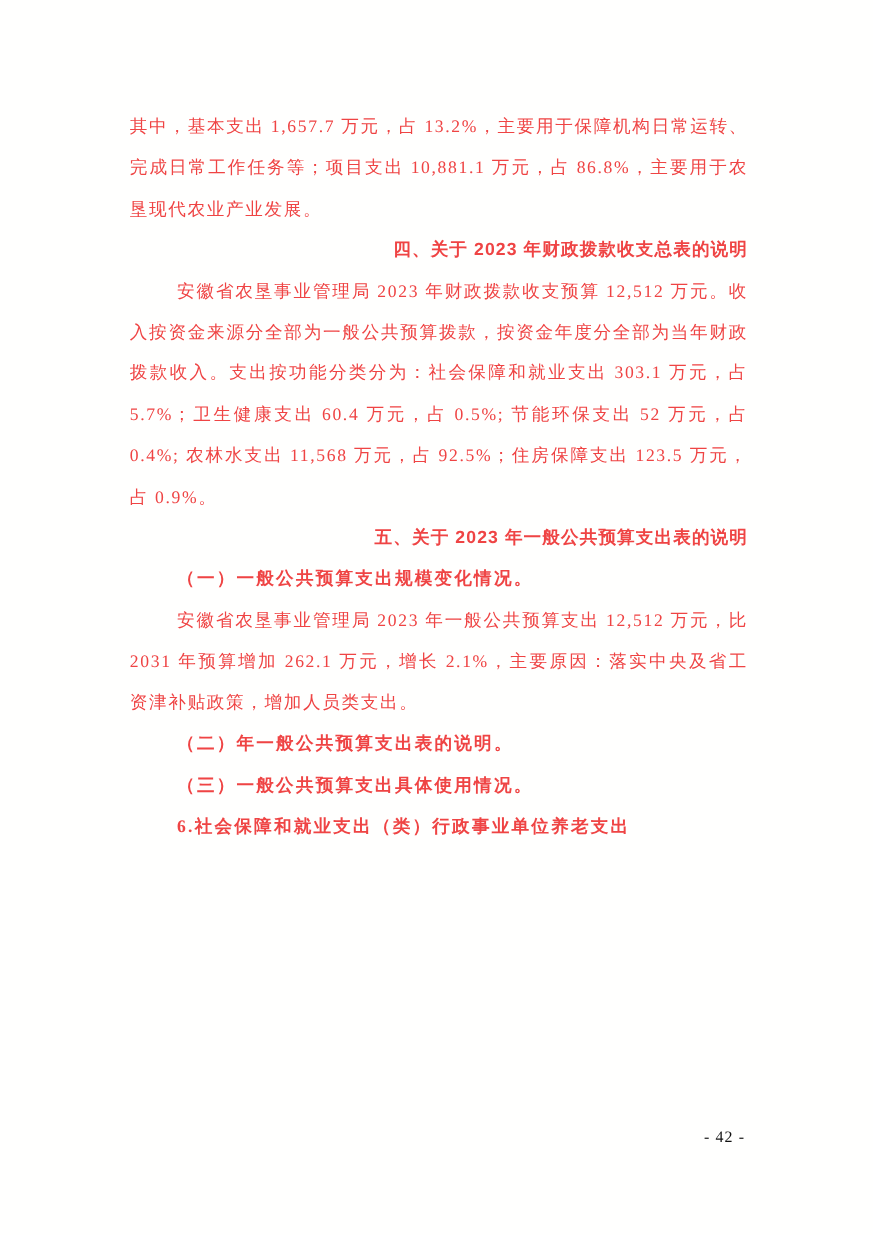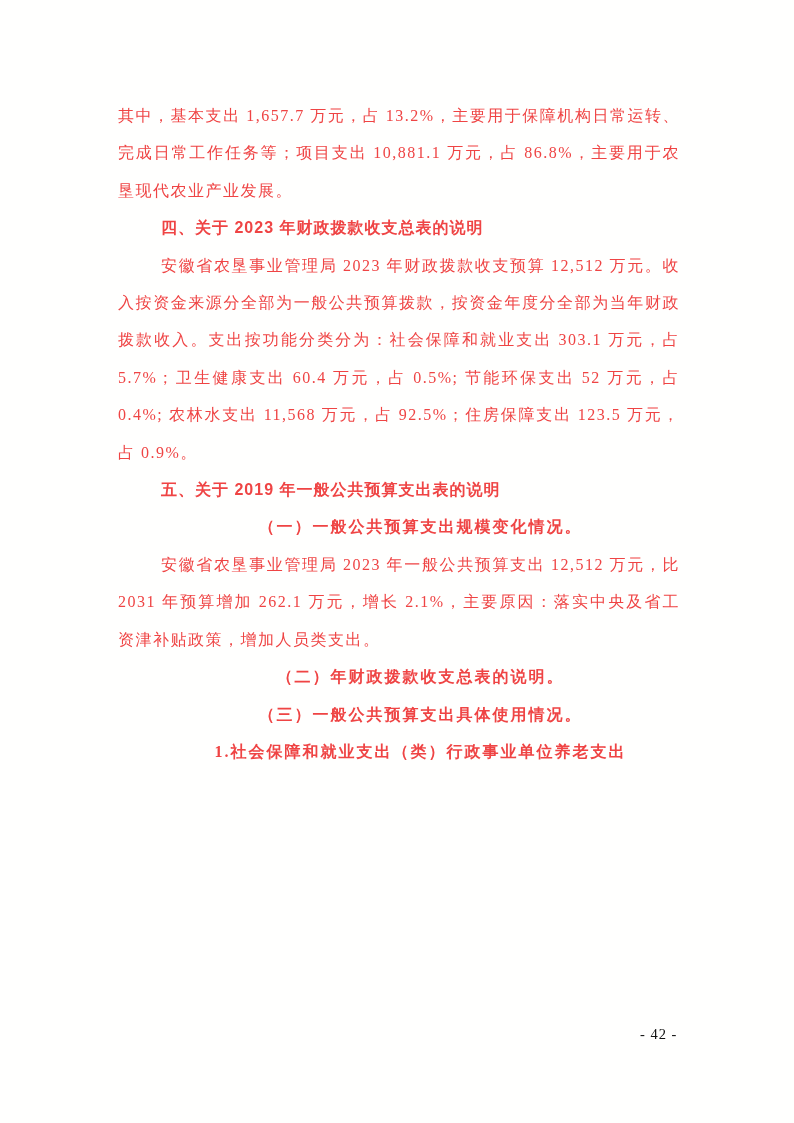--- a/index.html
+++ b/index.html
@@ -26,48 +26,48 @@
     color: #ef4444;
   }
   .content p { margin: 0; }
   .p-body { text-indent: 43px; }
   .p-body-cont { text-indent: 0; }
   .p-h1 {
     font-family: "Liberation Sans", "DejaVu Sans", sans-serif;
     font-weight: bold;
     text-indent: 43px;
     letter-spacing: 1px;
-    text-align: left;
+    text-align: right;
   }
   .p-h2 {
     font-family: "Liberation Serif", "DejaVu Serif", serif;
     font-weight: bold;
     text-indent: 43px;
     letter-spacing: 2px;
-    text-align: center;
+    text-align: left;
   }
   .page-number {
     position: absolute;
     left: 640px;
     top: 1026px;
     font-family: "Liberation Serif", "DejaVu Serif", serif;
     font-size: 14.5px;
     letter-spacing: 1px;
     color: #111111;
   }
 </style>
 </head>
 <body>
 
 <div class="page">
   <div class="content">
     <p class="p-body-cont">其中，基本支出 1,657.7 万元，占 13.2%，主要用于保障机构日常运转、完成日常工作任务等；项目支出 10,881.1 万元，占 86.8%，主要用于农垦现代农业产业发展。</p>
     <p class="p-h1">四、关于 2023 年财政拨款收支总表的说明</p>
     <p class="p-body">安徽省农垦事业管理局 2023 年财政拨款收支预算 12,512 万元。收入按资金来源分全部为一般公共预算拨款，按资金年度分全部为当年财政拨款收入。支出按功能分类分为：社会保障和就业支出 303.1 万元，占 5.7%；卫生健康支出 60.4 万元，占 0.5%; 节能环保支出 52 万元，占 0.4%; 农林水支出 11,568 万元，占 92.5%；住房保障支出 123.5 万元，占 0.9%。</p>
-    <p class="p-h1">五、关于 2019 年一般公共预算支出表的说明</p>
+    <p class="p-h1">五、关于 2023 年一般公共预算支出表的说明</p>
     <p class="p-h2">（一）一般公共预算支出规模变化情况。</p>
     <p class="p-body">安徽省农垦事业管理局 2023 年一般公共预算支出 12,512 万元，比 2031 年预算增加 262.1 万元，增长 2.1%，主要原因：落实中央及省工资津补贴政策，增加人员类支出。</p>
-    <p class="p-h2">（二）年财政拨款收支总表的说明。</p>
+    <p class="p-h2">（二）年一般公共预算支出表的说明。</p>
     <p class="p-h2">（三）一般公共预算支出具体使用情况。</p>
-    <p class="p-h2">1.社会保障和就业支出（类）行政事业单位养老支出</p>
+    <p class="p-h2">6.社会保障和就业支出（类）行政事业单位养老支出</p>
   </div>
   <div class="page-number">- 42 -</div>
 </div>
 
 </body></html>

